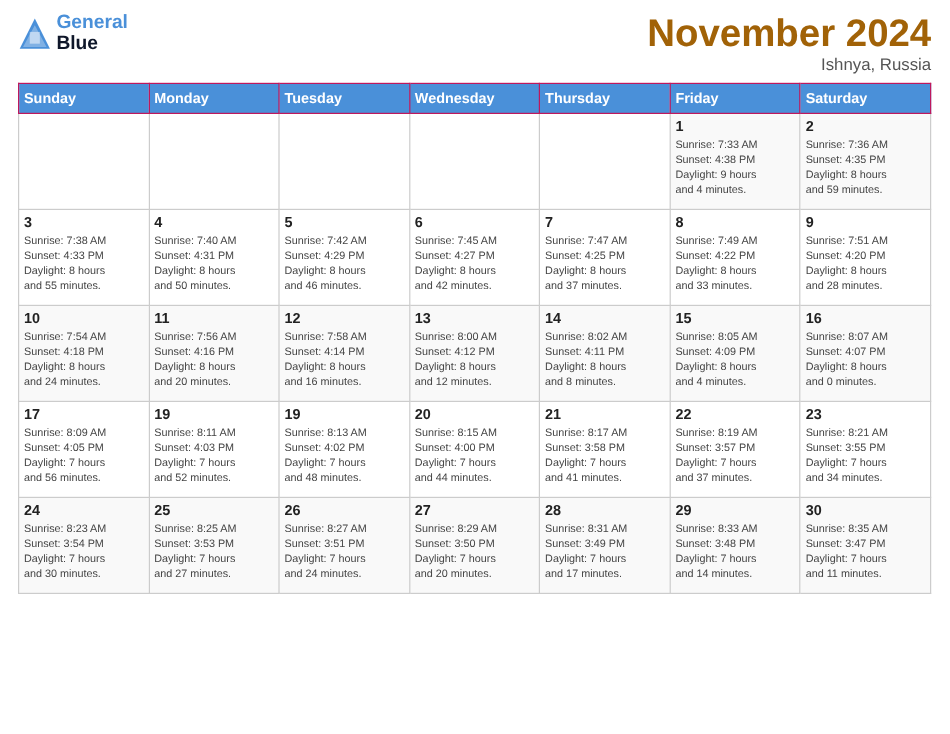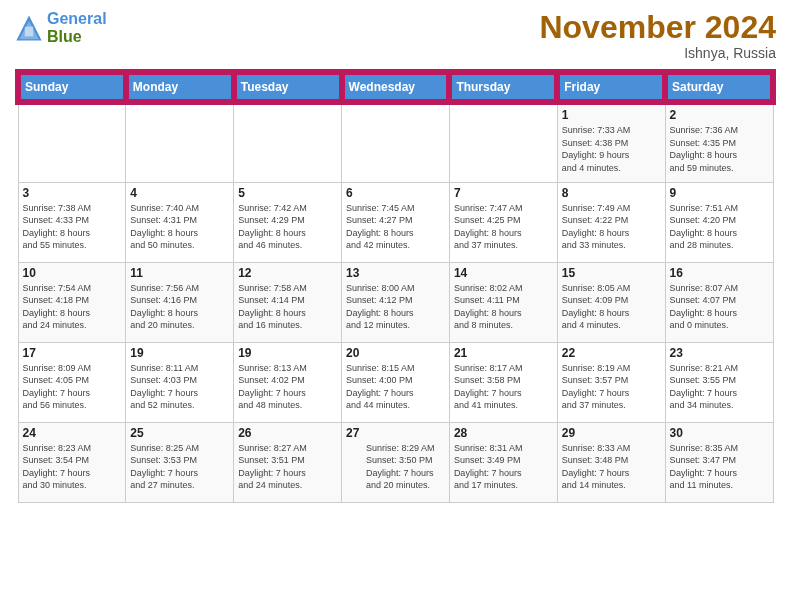--- a/index.html
+++ b/index.html
@@ -57,21 +57,21 @@
       border-collapse: collapse;
       table-layout: fixed;
     }
     thead th {
       background-color: #4a90d9;
       color: white;
       font-size: 12px;
       font-weight: bold;
       padding: 5px 4px;
       text-align: left;
-      border: 6px solid #be185d;
+      border: 1px solid #be185d;
     }
     tbody td {
       border: 1px solid #ccc;
       vertical-align: top;
       padding: 3px 4px;
       font-size: 9.5px;
       color: #333;
       height: 80px;
       background: #fff;
     }
@@ -103,21 +103,21 @@
 <div class="container">
   <div class="header-row">
     <div class="logo">
       <svg class="logo-icon" viewBox="0 0 40 40">
         <polygon points="20,2 38,38 2,38" fill="#4a90d9"></polygon>
         <polygon points="20,10 34,36 6,36" fill="white" opacity="0.3"></polygon>
         <rect x="14" y="18" width="12" height="14" fill="white" opacity="0.5"></rect>
       </svg>
       <div class="logo-text">
         <div><span>General</span></div>
-        <div><span style="color:#4d7c0f">Blue</span></div>
+        <div><span style="color:#0f172a">Blue</span></div>
       </div>
     </div>
     <div class="title-block">
       <div class="month-title">November 2024</div>
       <div class="location">Ishnya, Russia</div>
     </div>
   </div>
 
   <table>
     <thead>
@@ -323,21 +323,21 @@
           </td>
           <td>
             <span class="day-num">26</span>
             <div class="day-info" style="white-space: pre-line;">Sunrise: 8:27 AM
 Sunset: 3:51 PM
 Daylight: 7 hours
 and 24 minutes.</div>
           </td>
           <td>
             <span class="day-num">27</span>
-            <div class="day-info" style="white-space: pre-line; margin-left: 20px;">Sunrise: 8:29 AM
+            <div class="day-info" style="white-space: pre-line;">Sunrise: 8:29 AM
 Sunset: 3:50 PM
 Daylight: 7 hours
 and 20 minutes.</div>
           </td>
           <td>
             <span class="day-num">28</span>
             <div class="day-info" style="white-space: pre-line;">Sunrise: 8:31 AM
 Sunset: 3:49 PM
 Daylight: 7 hours
 and 17 minutes.</div>

